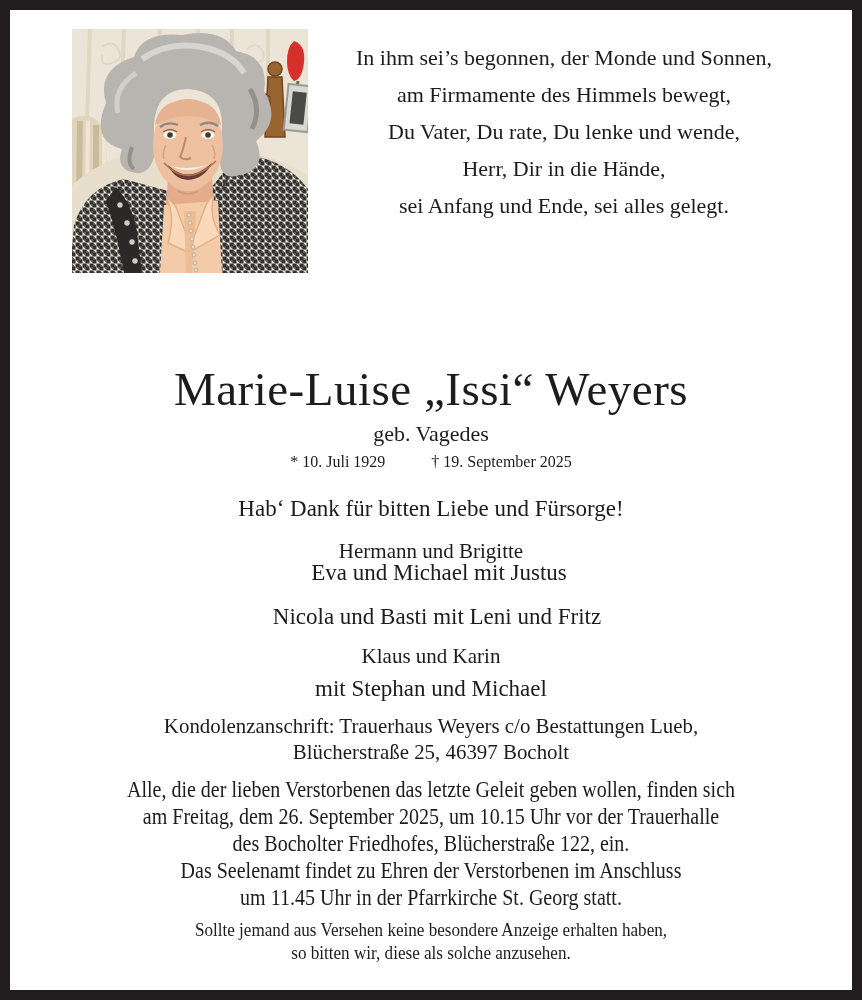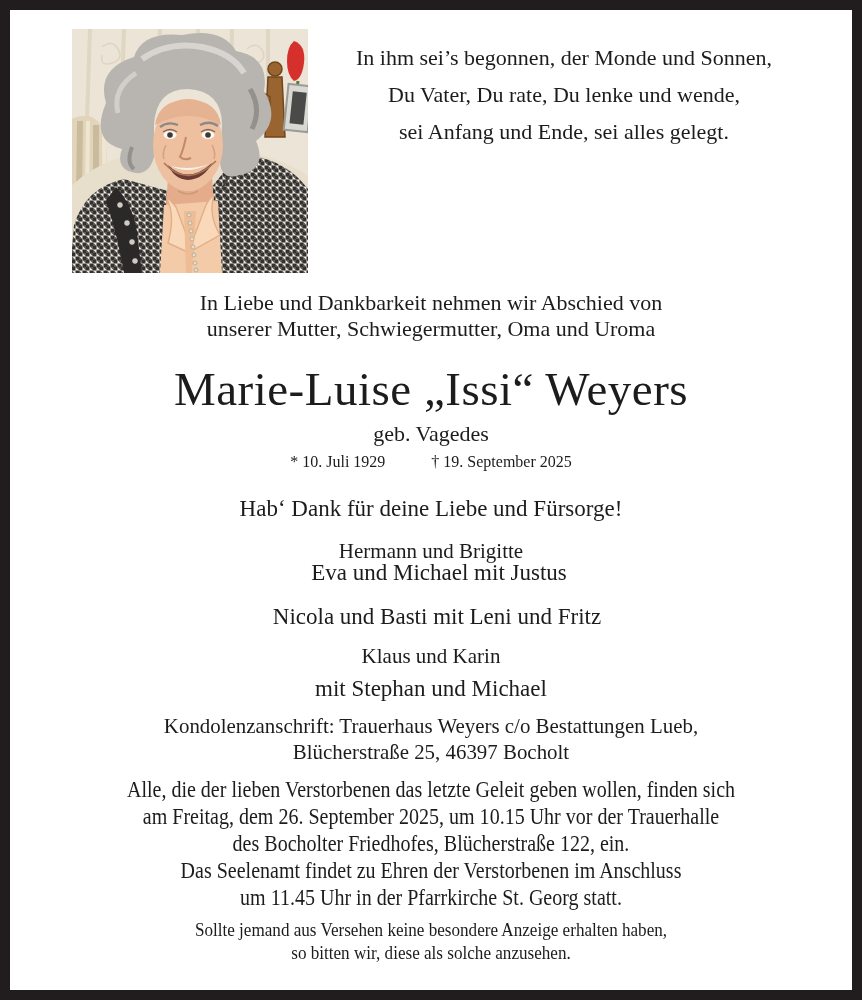--- a/index.html
+++ b/index.html
@@ -176,37 +176,35 @@
           <path d="M99 137 Q116 146 137 135 Q118 142 99 137" fill="#f6f1e7"></path>
           <path d="M92 134 q24 26 52 -2" stroke="#a9765a" stroke-width="1.6" fill="none"></path>
         </g>
         <path d="M106 162 q10 6 20 0" stroke="#cf9a78" stroke-width="1.6" fill="none"></path>
       </g>
     </svg>
   </div>
 
   <div class="abs poem">
     <div>In ihm sei’s begonnen, der Monde und Sonnen,</div>
+    <div>am Firmamente des Himmels bewegt,</div>
     <div>Du Vater, Du rate, Du lenke und wende,</div>
+    <div>Herr, Dir in die Hände,</div>
     <div>sei Anfang und Ende, sei alles gelegt.</div>
   </div>
 
-  <div class="abs intro">
-    <div>In Liebe und Dankbarkeit nehmen wir Abschied von</div>
-    <div>unserer Mutter, Schwiegermutter, Oma und Uroma</div>
-  </div>
 
   <div class="abs deceased-name">Marie-Luise „Issi“ Weyers</div>
   <div class="abs maiden">geb. Vagedes</div>
 
   <div class="abs dates">
     <span class="date-part"><span>*</span>&nbsp;<span>10. Juli 1929</span></span><span class="gap"></span><span class="date-part"><span>†</span>&nbsp;<span>19. September 2025</span></span>
   </div>
 
-  <div class="abs thanks">Hab‘ Dank für deine Liebe und Fürsorge!</div>
+  <div class="abs thanks">Hab‘ Dank für bitten Liebe und Fürsorge!</div>
 
   <div class="abs mourner-big m1">Hermann und Brigitte</div>
   <div class="abs mourner-small m2">Eva und Michael mit Justus</div>
   <div class="abs mourner-small m3">Nicola und Basti mit Leni und Fritz</div>
   <div class="abs mourner-big m4">Klaus und Karin</div>
   <div class="abs mourner-small m5">mit Stephan und Michael</div>
 
   <div class="abs condolence">
     <div>Kondolenzanschrift: Trauerhaus Weyers c/o Bestattungen Lueb,</div>
     <div>Blücherstraße 25, 46397 Bocholt</div>

